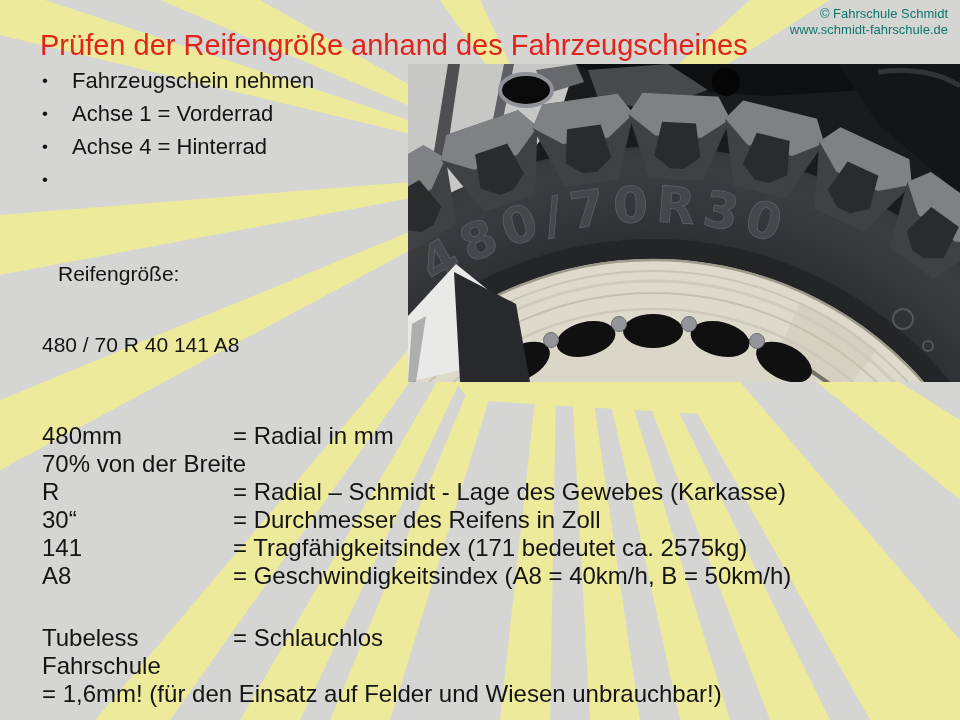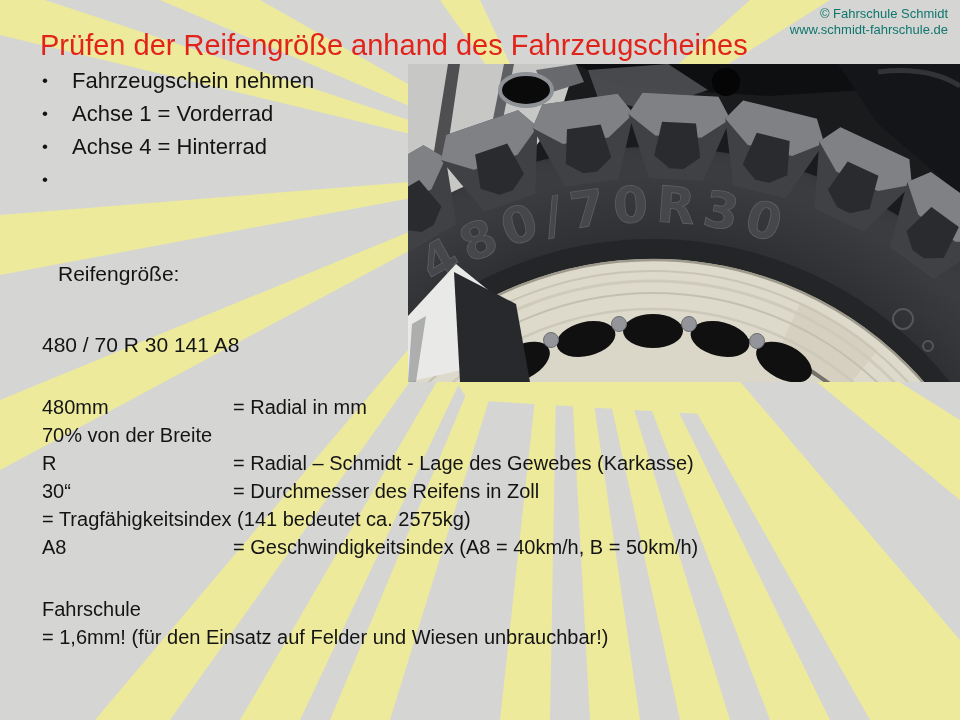--- a/index.html
+++ b/index.html
@@ -19,21 +19,21 @@
     color:var(--title,#e2231a); white-space:nowrap; font-weight:400;
   }
   .bullets{position:absolute; left:42px; top:64px; font-size:22px;}
   .bullet-item{display:flex; height:33px; align-items:center; white-space:nowrap;}
   .dot{width:30px; flex:none; font-size:17px;}
   .photo{
     position:absolute; left:408px; top:64px; width:552px; height:318px; display:block;
   }
   .size-label{position:absolute; left:42px; top:262px; font-size:21px;margin-left:16px;}
   .size-value{position:absolute; left:42px; top:333px; font-size:21px;}
-  .spec{position:absolute; left:42px; font-size:20px;}
+  .spec{position:absolute; left:42px; font-size:24px;margin-top:29px;}
   .spec-main{top:393px;}
   .spec-extra{top:595px;}
   .spec-row{display:flex; height:28px; align-items:center; white-space:nowrap;}
   .term{width:191px; flex:none;}
 </style>
 </head>
 <body>
 
 <div class="slide">
 
@@ -168,49 +168,54 @@
     </g>
 
     <g>
       <polygon points="0,252 48,200 90,234 72,302 0,318" fill="#e9e9e7"></polygon>
       <polygon points="4,260 18,252 8,318 0,318" fill="#7c7d80" opacity="0.55"></polygon>
       <polygon points="46,208 108,240 122,318 52,318" fill="#28292c"></polygon>
     </g>
   </svg>
 
   <div class="size-label">Reifengröße:</div>
-  <div class="size-value">480 / 70 R 30 141 A8</div>
+  <div class="size-value">480 / 70 R 40 141 A8</div>
 
   <div class="spec spec-main">
     <div class="spec-row">
       <span class="term">480mm</span>
       <span>= Radial in mm</span>
     </div>
     <div class="spec-row">
       <span class="term">70% von der Breite</span>
     </div>
     <div class="spec-row">
       <span class="term">R</span>
       <span>= Radial – Schmidt - Lage des Gewebes (Karkasse)</span>
     </div>
     <div class="spec-row">
       <span class="term">30“</span>
       <span>= Durchmesser des Reifens in Zoll</span>
     </div>
     <div class="spec-row">
-      <span>= Tragfähigkeitsindex (141 bedeutet ca. 2575kg)</span>
+      <span class="term">141</span>
+      <span>= Tragfähigkeitsindex (171 bedeutet ca. 2575kg)</span>
     </div>
     <div class="spec-row">
       <span class="term">A8</span>
       <span>= Geschwindigkeitsindex (A8 = 40km/h, B = 50km/h)</span>
     </div>
   </div>
 
   <div class="spec spec-extra">
     <div class="spec-row">
+      <span class="term">Tubeless</span>
+      <span>= Schlauchlos</span>
+    </div>
+    <div class="spec-row">
       <span class="term">Fahrschule</span>
     </div>
     <div class="spec-row">
       <span>= 1,6mm! (für den Einsatz auf Felder und Wiesen unbrauchbar!)</span>
     </div>
   </div>
 
 </div>
 
 </body></html>

